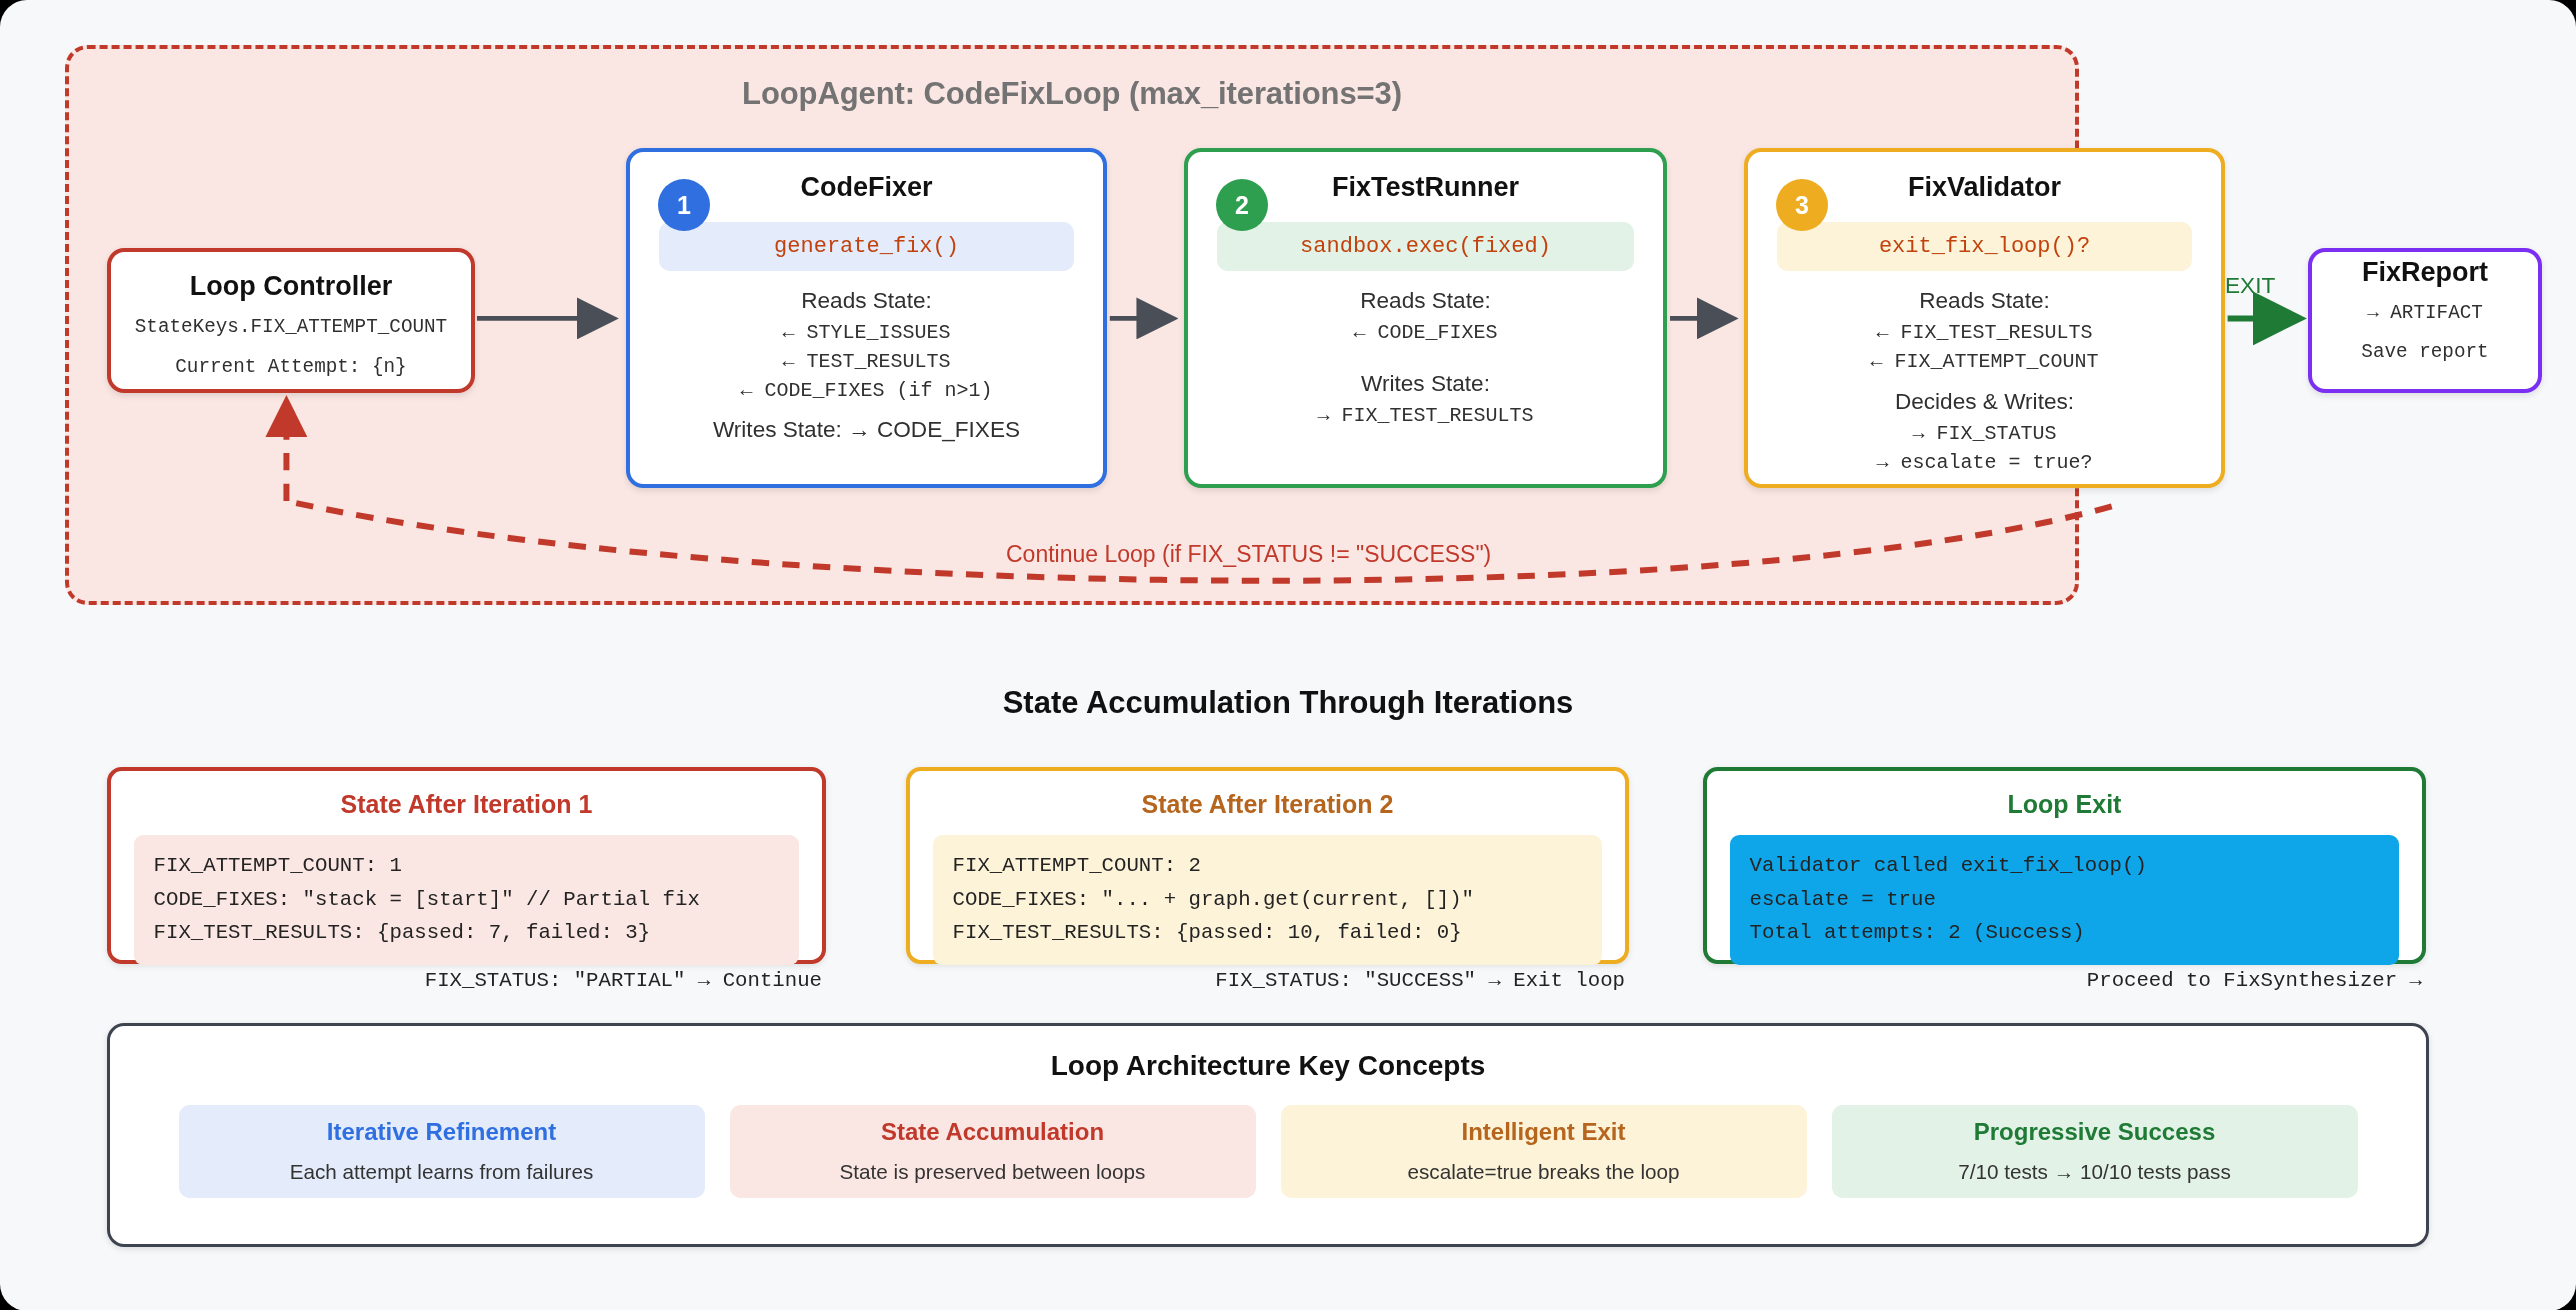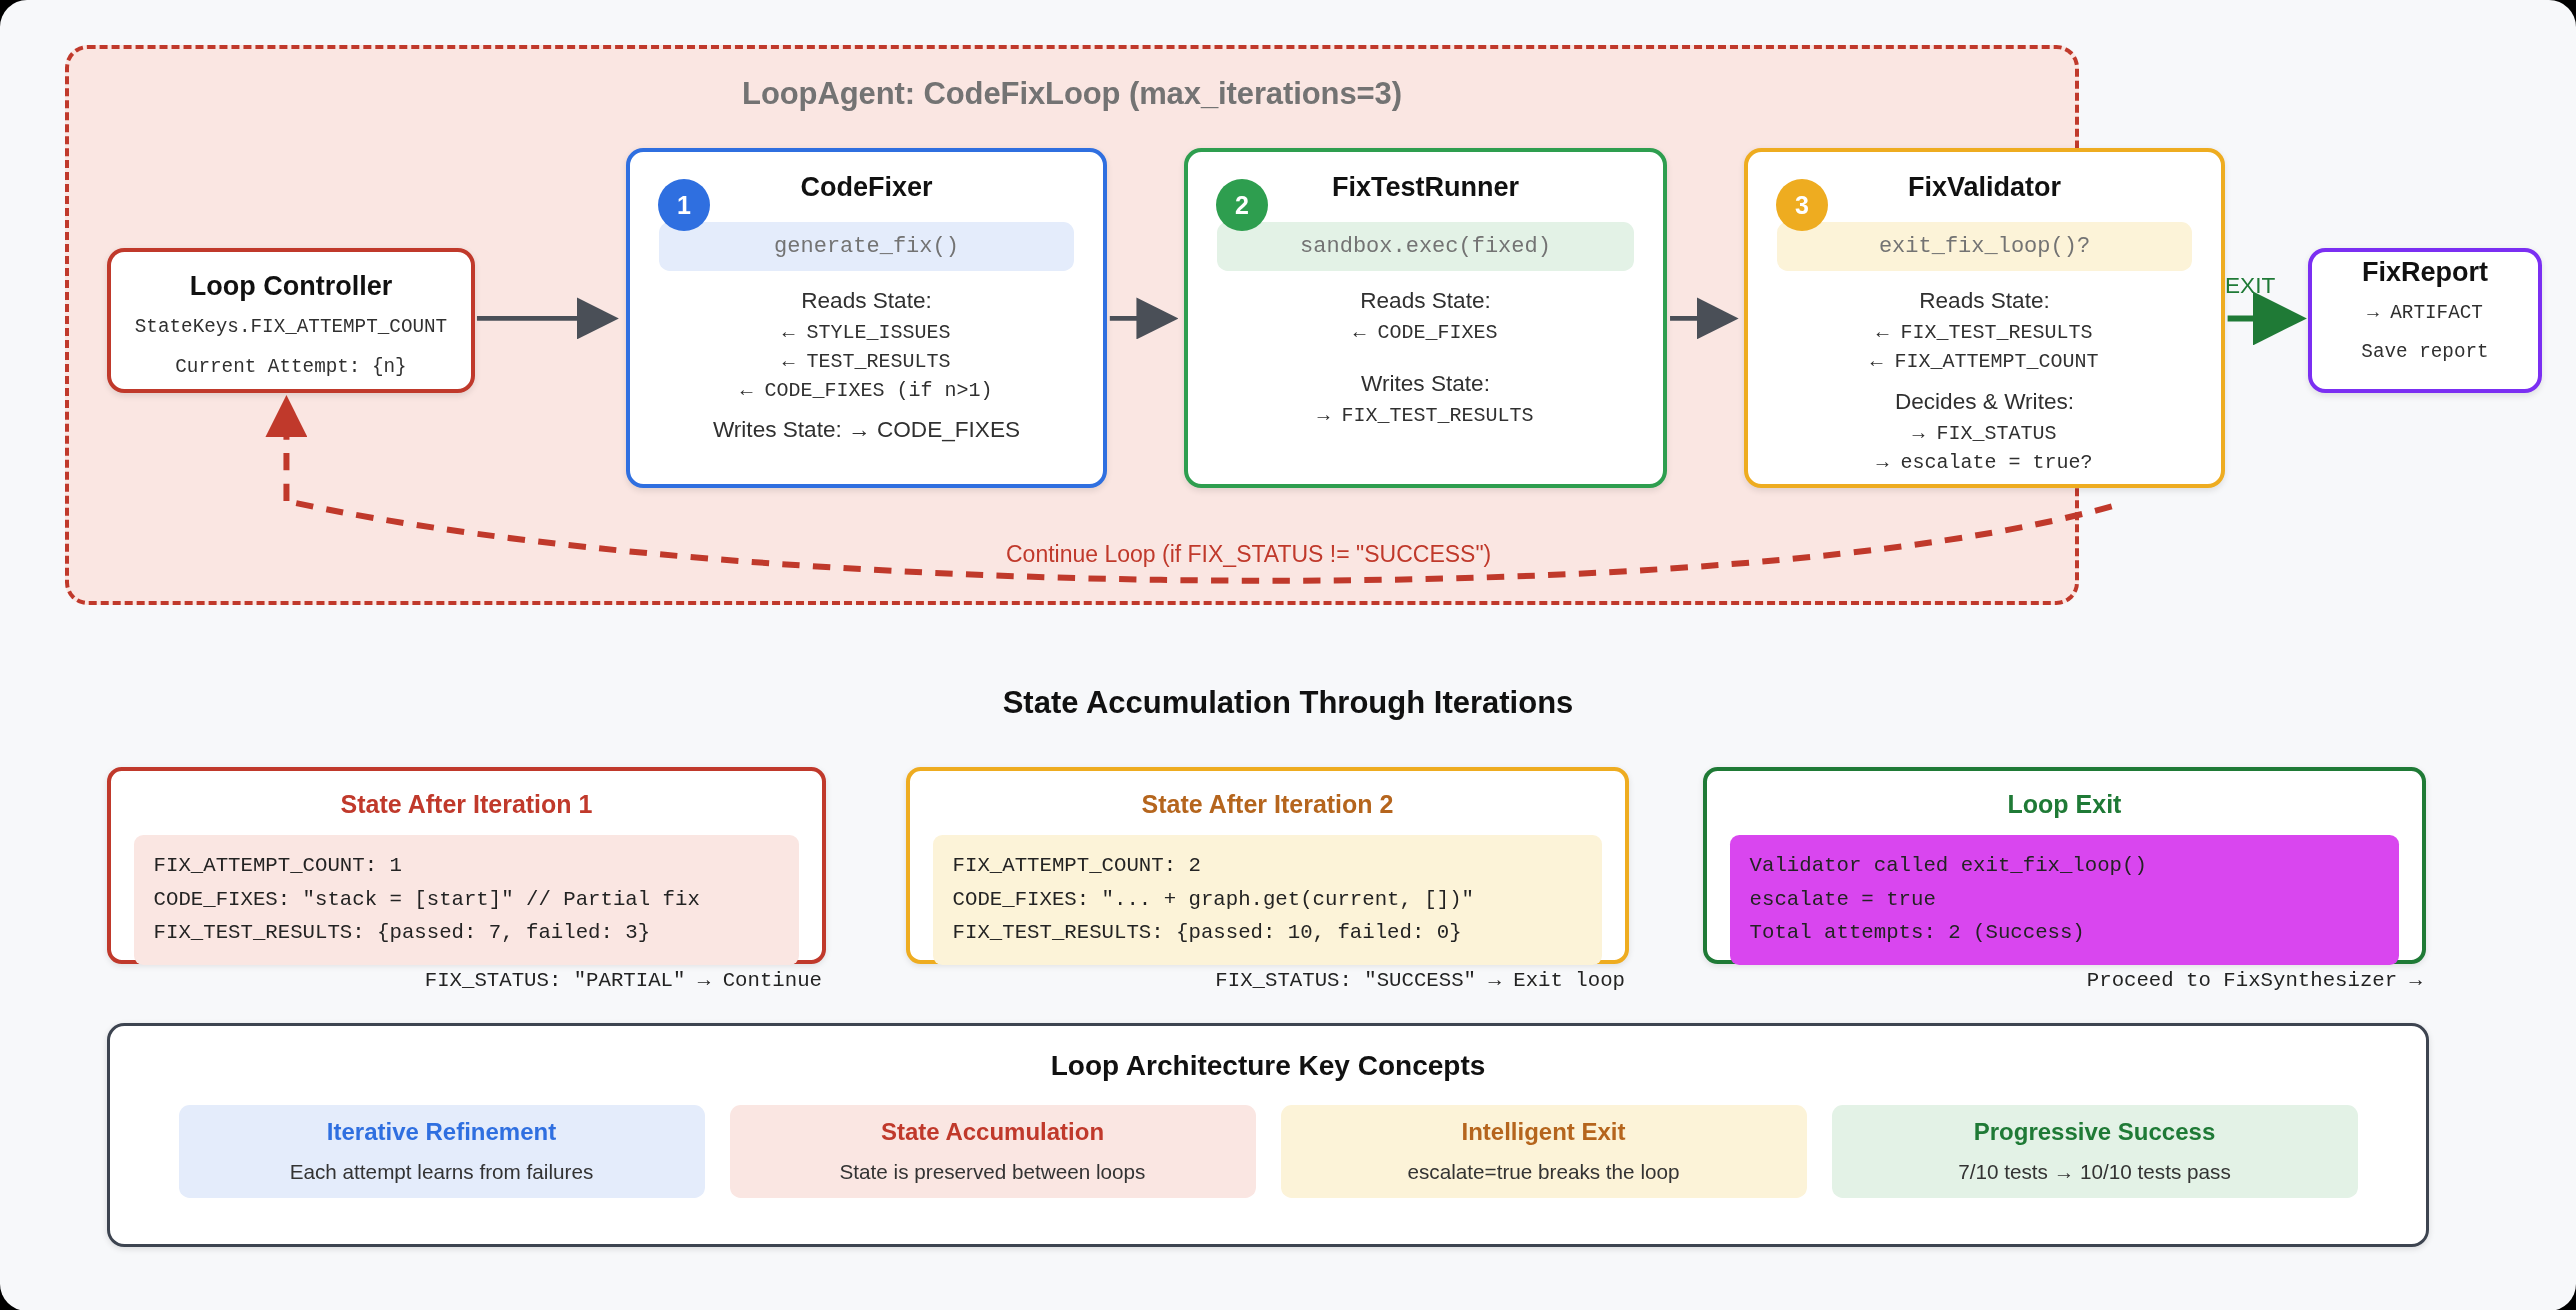--- a/index.html
+++ b/index.html
@@ -75,21 +75,21 @@
     align-items: center;
     justify-content: center;
   }
   .chip {
     margin: 18.7px 29px 0 29px;
     border-radius: 10.7px;
     padding: 12px 0;
     text-align: center;
     font-family: "Liberation Mono", monospace;
     font-size: 22px;
-    color: #737373;
+    color: #c2410c;
   }
   .node-body {
     margin-top: 17.3px;
     text-align: center;
   }
   .lbl {
     font-size: 22.6px;
     color: #303030;
     margin: 6.7px 0 4px 0;
   }
@@ -207,21 +207,21 @@
   }
 
   #state-1 { left: 107px; width: 719px; border: 4px solid #c0392b; }
   #state-1 .state-title { color: #c0392b; }
   #state-1 .state-block { background: #fae6e2; }
   #state-2 { left: 906px; width: 723px; border: 4px solid #eeac20; }
   #state-2 .state-title { color: #b5651d; }
   #state-2 .state-block { background: #fcf3d8; }
   #state-3 { left: 1703px; width: 723px; border: 4px solid #1f7a36; }
   #state-3 .state-title { color: #1f7a36; }
-  #state-3 .state-block { background: #d946ef; }
+  #state-3 .state-block { background: #0ea5e9; }
 
   .state-card { overflow: visible; }
 
   
   .concepts {
     position: absolute;
     left: 107px;
     top: 1023px;
     width: 2322px;
     height: 224px;

